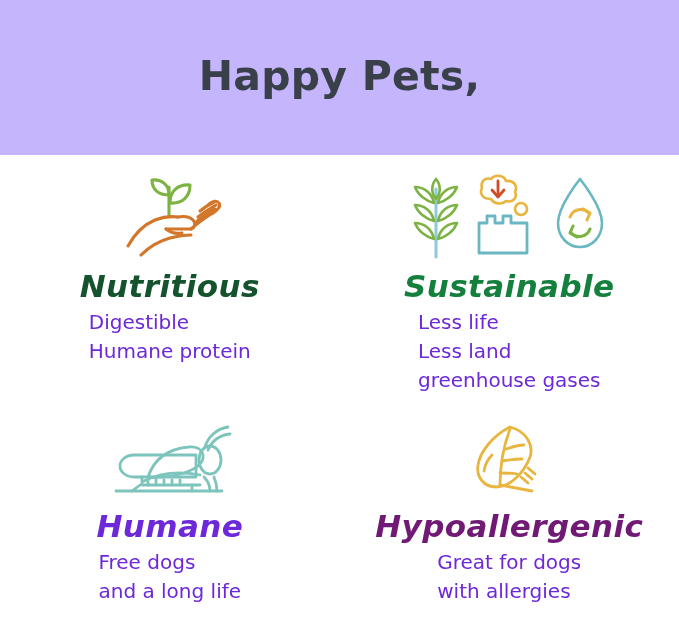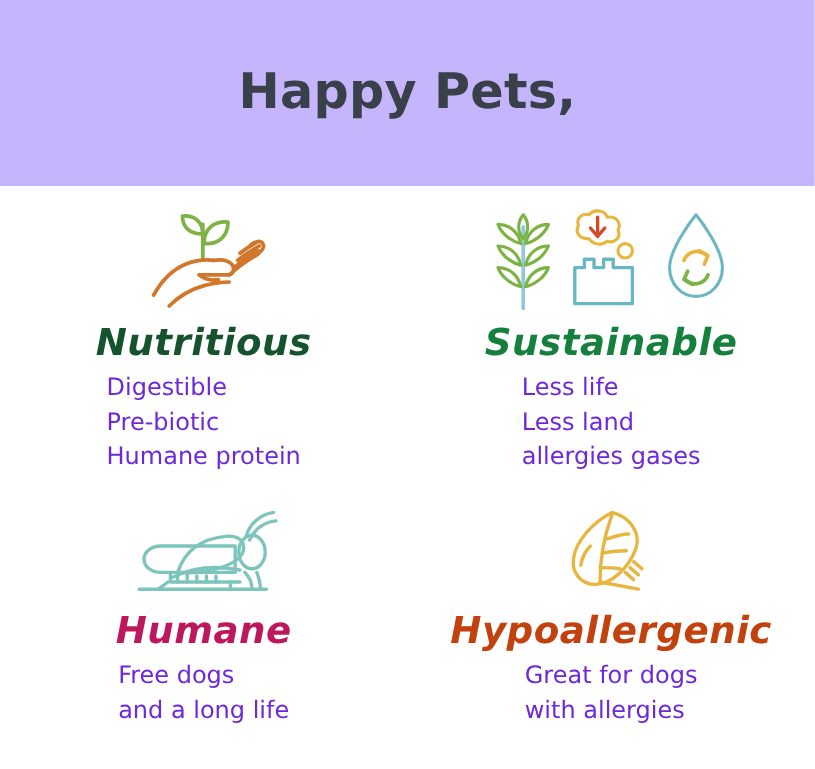--- a/index.html
+++ b/index.html
@@ -84,22 +84,22 @@
     font-weight: bold;
     font-style: italic;
     letter-spacing: 0.4px;
     margin-top: 12px;
     line-height: 1;
     text-align: center;
     white-space: nowrap;
   }
   .h-nutritious   { color: #14532d; }
   .h-sustainable  { color: #15803d; }
-  .h-humane       { color: #be185d; }
-  .h-hypo         { color: #c2410c; }
+  .h-humane       { color: #6d28d9; }
+  .h-hypo         { color: #701a75; }
 
   .feature-lines {
     margin-top: 6px;
     text-align: left;
     color: #6d28d9;
     font-family: "DejaVu Sans", sans-serif;
     font-size: 20px;
     line-height: 1.46;
   }
   .feature-lines .ln {
@@ -139,21 +139,20 @@
               <path d="M84 44 C90 39 97 35 102 32"></path>
               <path d="M86 38 C91 34 96 31 100 29"></path>
               <path d="M99 40 C104 37 107 33 105 30 C103 27 99 28 95 31"></path>
             </g>
           </svg>
         </div>
       </div>
       <div class="feature-heading h-nutritious">Nutritious</div>
       <div class="feature-lines">
         <span class="ln">Digestible</span>
-        <span class="ln">Pre-biotic</span>
         <span class="ln">Humane protein</span>
       </div>
     </div>
 
     <div class="cell cell-r1">
       <div class="icon-wrap">
         <div class="icon-row">
 
           <svg width="58" height="86" viewBox="0 0 58 86">
             <path d="M29 16 L29 84" fill="none" stroke="#8ec9de" stroke-width="3" stroke-linecap="round"></path>
@@ -191,21 +190,21 @@
             <path d="M34 36 L41 40 L38 47" fill="none" stroke="#e8b53e" stroke-width="3.1" stroke-linecap="round" stroke-linejoin="round"></path>
             <path d="M28 64 L21 60 L24 53" fill="none" stroke="#7cb342" stroke-width="3.1" stroke-linecap="round" stroke-linejoin="round"></path>
           </svg>
 
         </div>
       </div>
       <div class="feature-heading h-sustainable">Sustainable</div>
       <div class="feature-lines">
         <span class="ln">Less life</span>
         <span class="ln">Less land</span>
-        <span class="ln">allergies gases</span>
+        <span class="ln">greenhouse gases</span>
       </div>
     </div>
 
     <div class="cell cell-r2">
       <div class="icon-wrap">
         <div class="icon-row">
           <svg width="132" height="74" viewBox="0 0 132 74">
             <g fill="none" stroke="#7dc4bd" stroke-width="2.8" stroke-linecap="round" stroke-linejoin="round">
               <ellipse cx="106" cy="35" rx="11" ry="14"></ellipse>
               <path d="M101 22 C104 12 112 4 124 2"></path>

